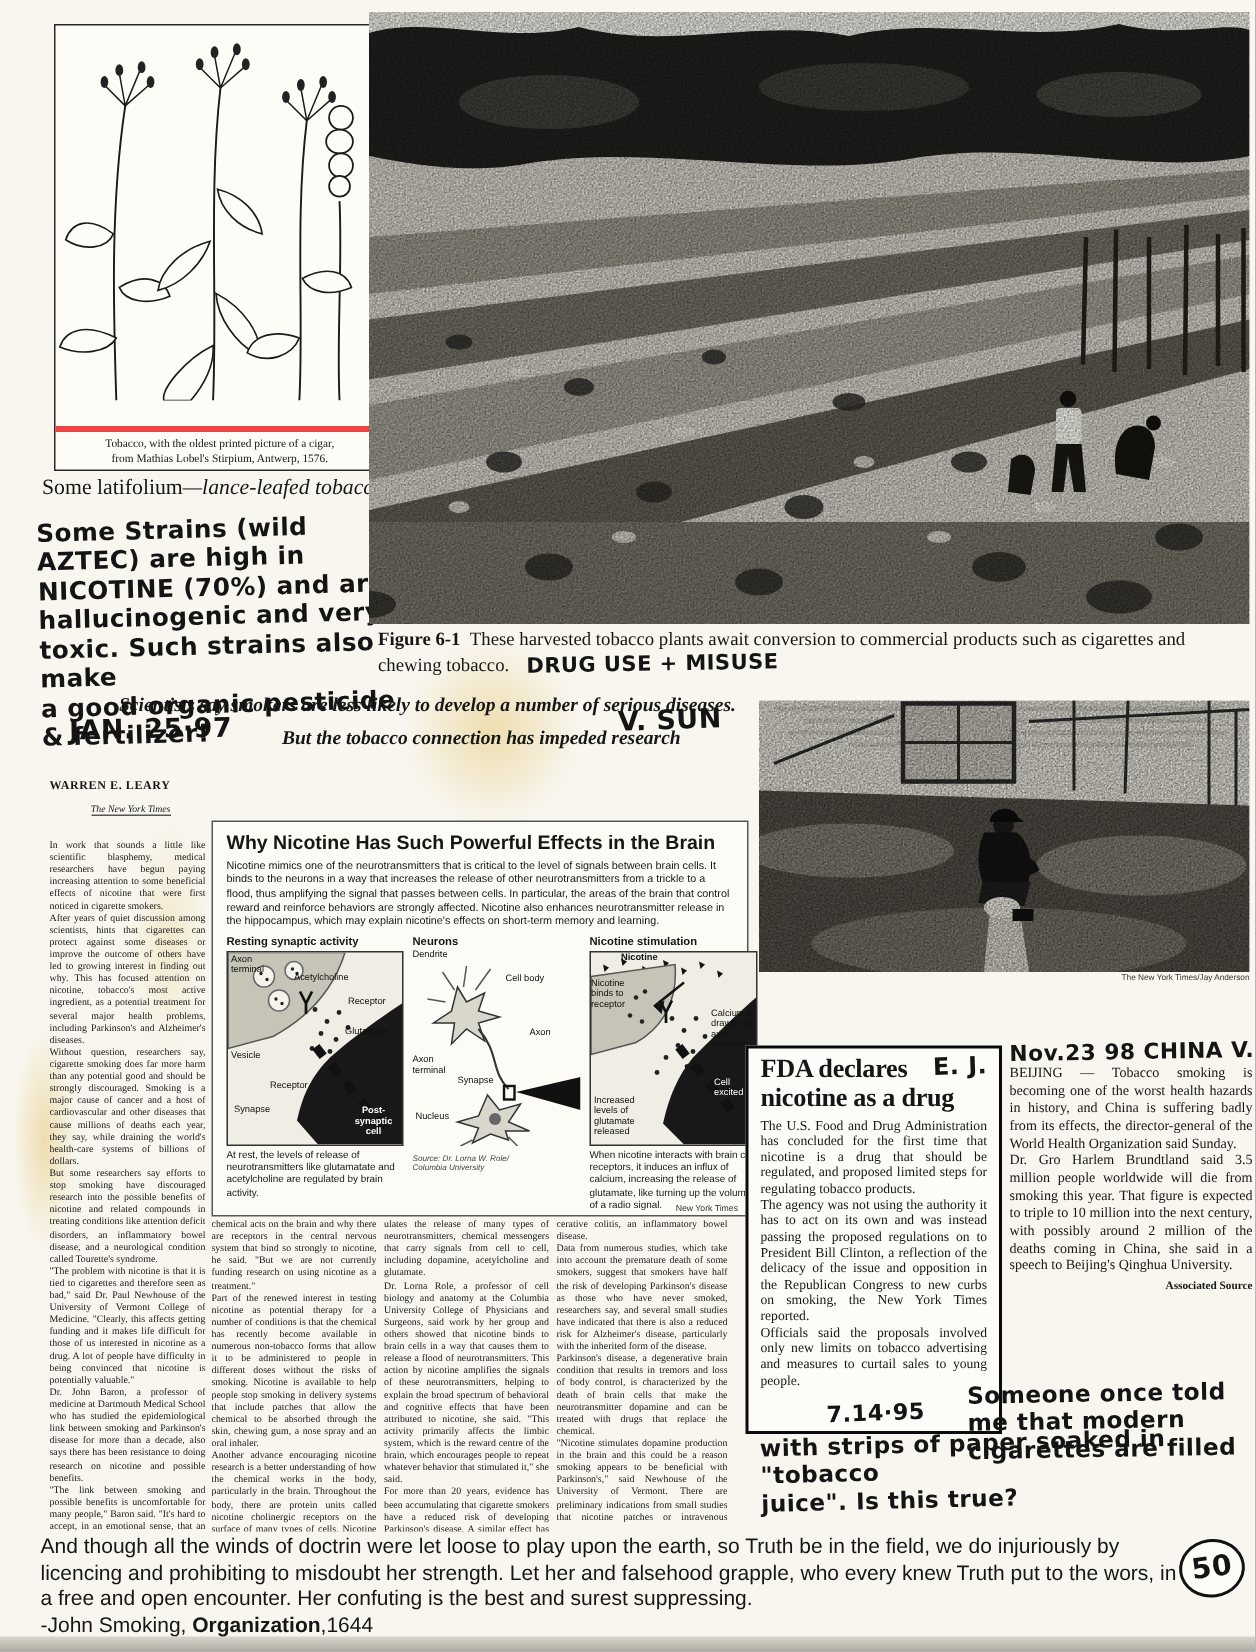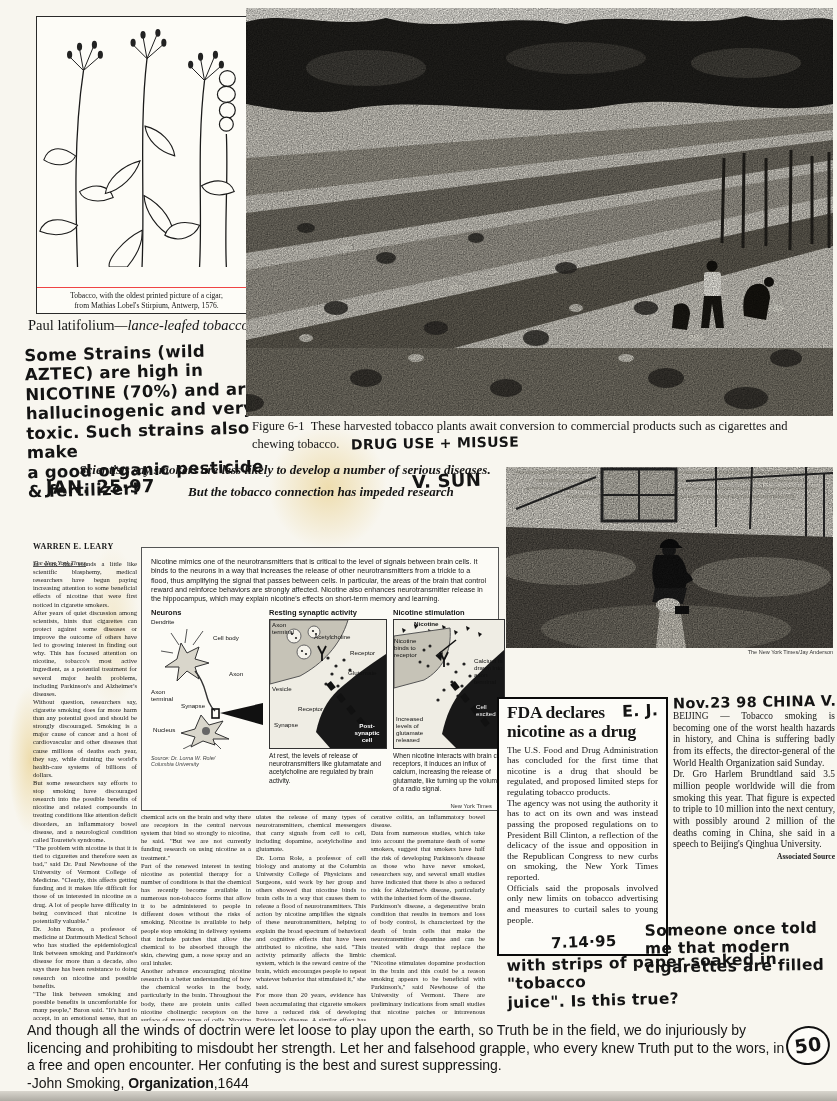--- a/index.html
+++ b/index.html
@@ -12,21 +12,21 @@
         letter-spacing:.3px;line-height:1.18;}
   .news{font-size:6.6px;line-height:1.23;text-align:justify;white-space:pre-line;overflow:hidden;}
   .kicker{font-style:italic;font-weight:700;font-size:13px;}
   .frame{border:1.5px solid #2a2a2a;background:#fdfcf7;}
   .figcap{font-size:12.5px;line-height:1.25;}
   .lbl{position:absolute;font:6.2px/1.12 "Liberation Sans",sans-serif;color:#111;white-space:normal;}
   .panel-h{font:700 7.5px "Liberation Sans",sans-serif;margin-bottom:2px;}
   .pcap{font:6.6px/1.25 "Liberation Sans",sans-serif;margin-top:3px;text-align:left;}
   .dbox{position:relative;border:1px solid #333;background:#efede4;overflow:hidden;}
   svg{display:block;}
-  .serifbold{font-weight:400;}
+  .serifbold{font-weight:700;}
 </style>
 </head>
 <body>
 
 <div class="page">
 
   <div class="stain" style="left:268px;top:425px;width:120px;height:125px;"></div>
   <div class="stain" style="left:8px;top:685px;width:44px;height:150px;"></div>
   <div class="stain" style="left:85px;top:545px;width:55px;height:165px;opacity:.55;"></div>
   <div class="abs" style="left:0;top:1091px;width:837px;height:10px;background:linear-gradient(#d9d6ce,#aeaba3);"></div>
@@ -69,26 +69,26 @@
           <ellipse cx="179" cy="38" rx="2.6" ry="4"></ellipse>
           <ellipse cx="185" cy="48" rx="2.6" ry="4"></ellipse>
       </g>
       <g stroke="#1b1b1b" stroke-width="1.2" fill="#fdfcf7">
         <ellipse cx="191" cy="62" rx="8" ry="8"></ellipse>
           <ellipse cx="190" cy="78" rx="9" ry="8"></ellipse>
           <ellipse cx="191" cy="94" rx="8" ry="8"></ellipse>
           <ellipse cx="190" cy="108" rx="7" ry="7"></ellipse>
       </g>
     </svg>
-    <figcaption class="abs" style="left:0;right:0;bottom:2px;border-top:1px solid #ef4444;padding-top:3px;text-align:center;font-size:7.6px;line-height:1.3;white-space:pre-line;">Tobacco, with the oldest printed picture of a cigar,
+    <figcaption class="abs" style="left:0;right:0;bottom:2px;border-top:4px solid #ef4444;padding-top:3px;text-align:center;font-size:7.6px;line-height:1.3;white-space:pre-line;">Tobacco, with the oldest printed picture of a cigar,
 from Mathias Lobel's Stirpium, Antwerp, 1576.</figcaption>
   </figure>
 
   <div class="abs" style="left:28px;top:317px;width:245px;font-size:14.5px;">
-    <span>Paul latifolium</span><i>—lance-leafed tobacco</i>
+    <span>Some latifolium</span><i>—lance-leafed tobacco</i>
   </div>
 
   <div class="abs hand" style="left:26px;top:343px;width:250px;font-size:16.5px;transform:rotate(-1.5deg);">Some Strains (wild
 AZTEC) are high in
 NICOTINE (70%) and are
 hallucinogenic and very
 toxic. Such strains also make
 a good organic pesticide &amp; fertilizer!</div>
 
   <div class="abs" style="left:246px;top:8px;width:587px;height:408px;">
@@ -160,62 +160,39 @@
     <span class="serifbold">Figure 6-1</span>&nbsp;&nbsp;<span>These harvested tobacco plants await conversion to commercial products such as cigarettes and</span><br>
     <span>chewing tobacco.</span>
     <span class="hand" style="font-size:14px;margin-left:8px;display:inline-block;transform:rotate(-1deg);">DRUG USE + MISUSE</span>
   </div>
 
   <div class="abs kicker" style="left:60px;top:462px;width:450px;text-align:center;">Scientists say smokers are less likely to develop a number of serious diseases.</div>
   <div class="abs hand" style="left:46px;top:476px;font-size:18px;transform:rotate(-1deg);">JAN. 25·97</div>
   <div class="abs kicker" style="left:188px;top:484px;">But the tobacco connection has impeded research</div>
   <div class="abs hand" style="left:412px;top:470px;font-size:18px;transform:rotate(-2deg);">V. SUN</div>
 
-  <div class="abs" style="left:33px;top:542px;">
+  <div class="abs" style="left:33px;top:519px;text-align:right;">
     <div style="font:700 8px 'Liberation Serif',serif;letter-spacing:.4px;">WARREN E. LEARY</div>
     <div style="font:italic 6.5px 'Liberation Serif',serif;border-bottom:.5px solid #555;display:inline-block;">The New York Times</div>
   </div>
 
   <div class="abs news" style="left:33px;top:560px;width:104px;height:461px;">In work that sounds a little like scientific blasphemy, medical researchers have begun paying increasing attention to some beneficial effects of nicotine that were first noticed in cigarette smokers.
 After years of quiet discussion among scientists, hints that cigarettes can protect against some diseases or improve the outcome of others have led to growing interest in finding out why. This has focused attention on nicotine, tobacco's most active ingredient, as a potential treatment for several major health problems, including Parkinson's and Alzheimer's diseases.
 Without question, researchers say, cigarette smoking does far more harm than any potential good and should be strongly discouraged. Smoking is a major cause of cancer and a host of cardiovascular and other diseases that cause millions of deaths each year, they say, while draining the world's health-care systems of billions of dollars.
 But some researchers say efforts to stop smoking have discouraged research into the possible benefits of nicotine and related compounds in treating conditions like attention deficit disorders, an inflammatory bowel disease, and a neurological condition called Tourette's syndrome.
 "The problem with nicotine is that it is tied to cigarettes and therefore seen as bad," said Dr. Paul Newhouse of the University of Vermont College of Medicine. "Clearly, this affects getting funding and it makes life difficult for those of us interested in nicotine as a drug. A lot of people have difficulty in being convinced that nicotine is potentially valuable."
 Dr. John Baron, a professor of medicine at Dartmouth Medical School who has studied the epidemiological link between smoking and Parkinson's disease for more than a decade, also says there has been resistance to doing research on nicotine and possible benefits.
 "The link between smoking and possible benefits is uncomfortable for many people," Baron said. "It's hard to accept, in an emotional sense, that an exposure so harmful in so many ways can have benefit. I detest smoking, but I also see evidence that research on nicotine could prove valuable and should be done."
 Dr. Zach Hall, director of the National Institute of Neurological Disorders and Stroke, said the U.S. government spends several million dollars a year on research related to nicotine. This work is mainly focused on looking at how the</div>
 
   <section class="abs" style="left:141px;top:547px;width:358px;height:264px;border:1px solid #555;background:#fcfbf6;padding:6px 9px;box-sizing:border-box;">
+    <div style="font:700 13px 'Liberation Sans',sans-serif;">Why Nicotine Has Such Powerful Effects in the Brain</div>
     <div style="font:7.2px/1.3 'Liberation Sans',sans-serif;margin-top:3px;">Nicotine mimics one of the neurotransmitters that is critical to the level of signals between brain cells. It binds to the neurons in a way that increases the release of other neurotransmitters from a trickle to a flood, thus amplifying the signal that passes between cells. In particular, the areas of the brain that control reward and reinforce behaviors are strongly affected. Nicotine also enhances neurotransmitter release in the hippocampus, which may explain nicotine's effects on short-term memory and learning.</div>
 
     <div style="display:flex;gap:6px;margin-top:4px;">
-
-      <div style="width:112px;">
-        <div class="panel-h">Neurons</div>
-        <div style="position:relative;width:112px;height:130px;">
-          <svg width="112" height="130" viewBox="0 0 112 130" style="position:absolute;left:0;top:0;">
-            <path d="M20,14 L28,26 M36,10 L34,24 M52,12 L42,26 M10,32 L22,34" stroke="#555" stroke-width="1" fill="none"></path>
-            <path d="M30,24 L36,34 48,28 44,40 58,44 44,48 48,60 36,52 26,62 28,48 14,48 26,40 Z" fill="#d9d6cb" stroke="#333" stroke-width="1"></path>
-            <path d="M44,52 C58,68 52,80 64,92" stroke="#333" stroke-width="1.4" fill="none"></path>
-            <rect x="61" y="90" width="7" height="9" fill="none" stroke="#111" stroke-width="1.6"></rect>
-            <polygon points="69,94 112,84 112,106" fill="#111"></polygon>
-            <path d="M50,96 L58,106 72,102 64,114 78,120 62,120 64,126 52,122 40,128 44,118 30,114 44,110 Z" fill="#d9d6cb" stroke="#333" stroke-width="1"></path>
-            <circle cx="55" cy="112" r="4" fill="#666"></circle>
-            <path d="M40,126 L32,130 M64,124 L70,130" stroke="#555" stroke-width="1" fill="none"></path>
-          </svg>
-          <div class="lbl" style="left:0;top:0;">Dendrite</div>
-          <div class="lbl" style="left:62px;top:16px;width:26px;">Cell body</div>
-          <div class="lbl" style="left:78px;top:52px;">Axon</div>
-          <div class="lbl" style="left:0;top:70px;width:26px;">Axon terminal</div>
-          <div class="lbl" style="left:30px;top:84px;">Synapse</div>
-          <div class="lbl" style="left:2px;top:108px;">Nucleus</div>
-        </div>
-        <div style="font:italic 5.4px/1.2 'Liberation Sans',sans-serif;color:#444;margin-top:6px;white-space:pre-line;">Source: Dr. Lorna W. Role/
-Columbia University</div>
-      </div>
 
       <div style="width:118px;">
         <div class="panel-h">Resting synaptic activity</div>
         <div class="dbox" style="width:116px;height:128px;">
           <svg width="116" height="128" viewBox="0 0 116 128" style="position:absolute;left:0;top:0;">
             <path d="M0,0 L78,0 C70,26 52,44 30,56 L0,64 Z" fill="#c6c3b7" stroke="#555"></path>
             <g fill="#f4f2ea" stroke="#666">
                 <circle cx="24" cy="16" r="7"></circle>
                 <circle cx="44" cy="12" r="6"></circle>
                 <circle cx="34" cy="32" r="7"></circle>
@@ -249,20 +226,44 @@
           <div class="lbl" style="left:2px;top:2px;width:28px;">Axon terminal</div>
           <div class="lbl" style="left:44px;top:14px;width:44px;">Acetylcholine</div>
           <div class="lbl" style="left:80px;top:30px;">Receptor</div>
           <div class="lbl" style="left:78px;top:50px;">Glutamate</div>
           <div class="lbl" style="left:2px;top:66px;">Vesicle</div>
           <div class="lbl" style="left:28px;top:86px;">Receptor</div>
           <div class="lbl" style="left:4px;top:102px;">Synapse</div>
           <div class="lbl" style="right:2px;bottom:4px;width:34px;color:#fff;font-weight:700;text-align:center;">Post-synaptic cell</div>
         </div>
         <div class="pcap">At rest, the levels of release of neurotransmitters like glutamatate and acetylcholine are regulated by brain activity.</div>
+      </div>
+
+      <div style="width:112px;">
+        <div class="panel-h">Neurons</div>
+        <div style="position:relative;width:112px;height:130px;">
+          <svg width="112" height="130" viewBox="0 0 112 130" style="position:absolute;left:0;top:0;">
+            <path d="M20,14 L28,26 M36,10 L34,24 M52,12 L42,26 M10,32 L22,34" stroke="#555" stroke-width="1" fill="none"></path>
+            <path d="M30,24 L36,34 48,28 44,40 58,44 44,48 48,60 36,52 26,62 28,48 14,48 26,40 Z" fill="#d9d6cb" stroke="#333" stroke-width="1"></path>
+            <path d="M44,52 C58,68 52,80 64,92" stroke="#333" stroke-width="1.4" fill="none"></path>
+            <rect x="61" y="90" width="7" height="9" fill="none" stroke="#111" stroke-width="1.6"></rect>
+            <polygon points="69,94 112,84 112,106" fill="#111"></polygon>
+            <path d="M50,96 L58,106 72,102 64,114 78,120 62,120 64,126 52,122 40,128 44,118 30,114 44,110 Z" fill="#d9d6cb" stroke="#333" stroke-width="1"></path>
+            <circle cx="55" cy="112" r="4" fill="#666"></circle>
+            <path d="M40,126 L32,130 M64,124 L70,130" stroke="#555" stroke-width="1" fill="none"></path>
+          </svg>
+          <div class="lbl" style="left:0;top:0;">Dendrite</div>
+          <div class="lbl" style="left:62px;top:16px;width:26px;">Cell body</div>
+          <div class="lbl" style="left:78px;top:52px;">Axon</div>
+          <div class="lbl" style="left:0;top:70px;width:26px;">Axon terminal</div>
+          <div class="lbl" style="left:30px;top:84px;">Synapse</div>
+          <div class="lbl" style="left:2px;top:108px;">Nucleus</div>
+        </div>
+        <div style="font:italic 5.4px/1.2 'Liberation Sans',sans-serif;color:#444;margin-top:6px;white-space:pre-line;">Source: Dr. Lorna W. Role/
+Columbia University</div>
       </div>
 
       <div style="width:112px;">
         <div class="panel-h">Nicotine stimulation</div>
         <div class="dbox" style="width:110px;height:128px;">
           <svg width="110" height="128" viewBox="0 0 110 128" style="position:absolute;left:0;top:0;">
             <g fill="#111">
               <polygon points="8,8 12,10 9,13"></polygon>
                 <polygon points="20,4 24,6 21,9"></polygon>
                 <polygon points="34,9 38,11 35,14"></polygon>

